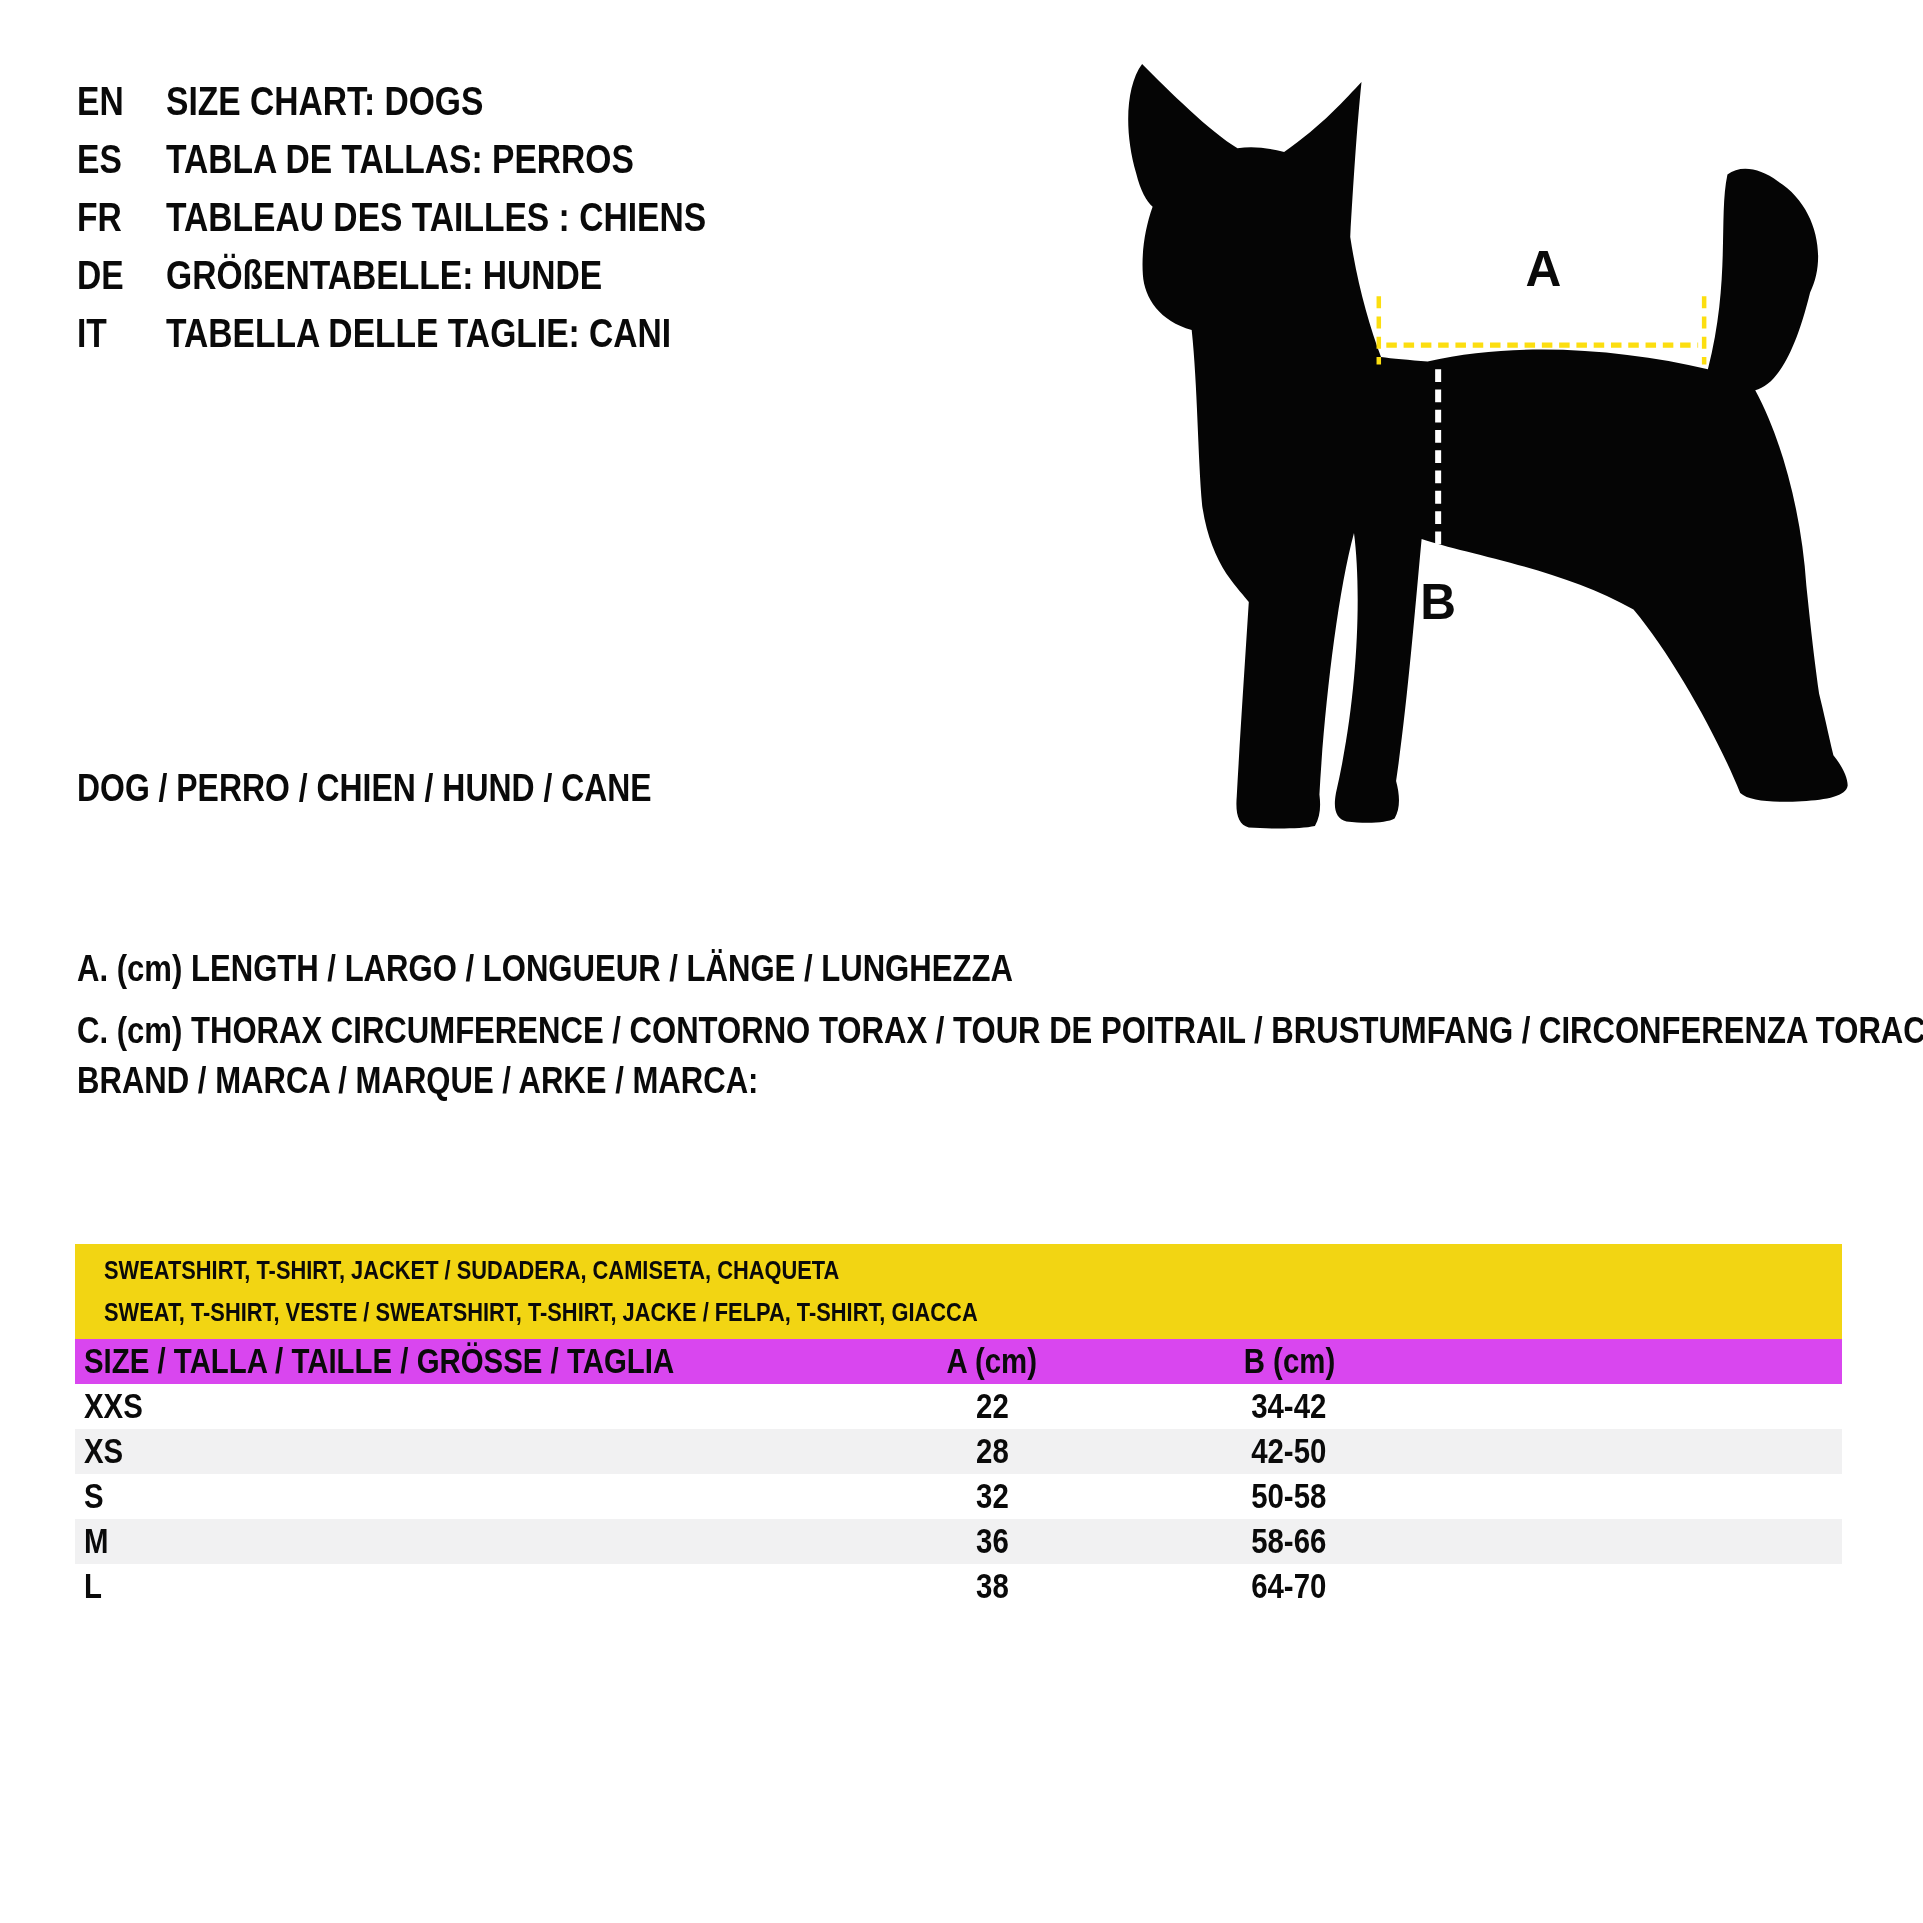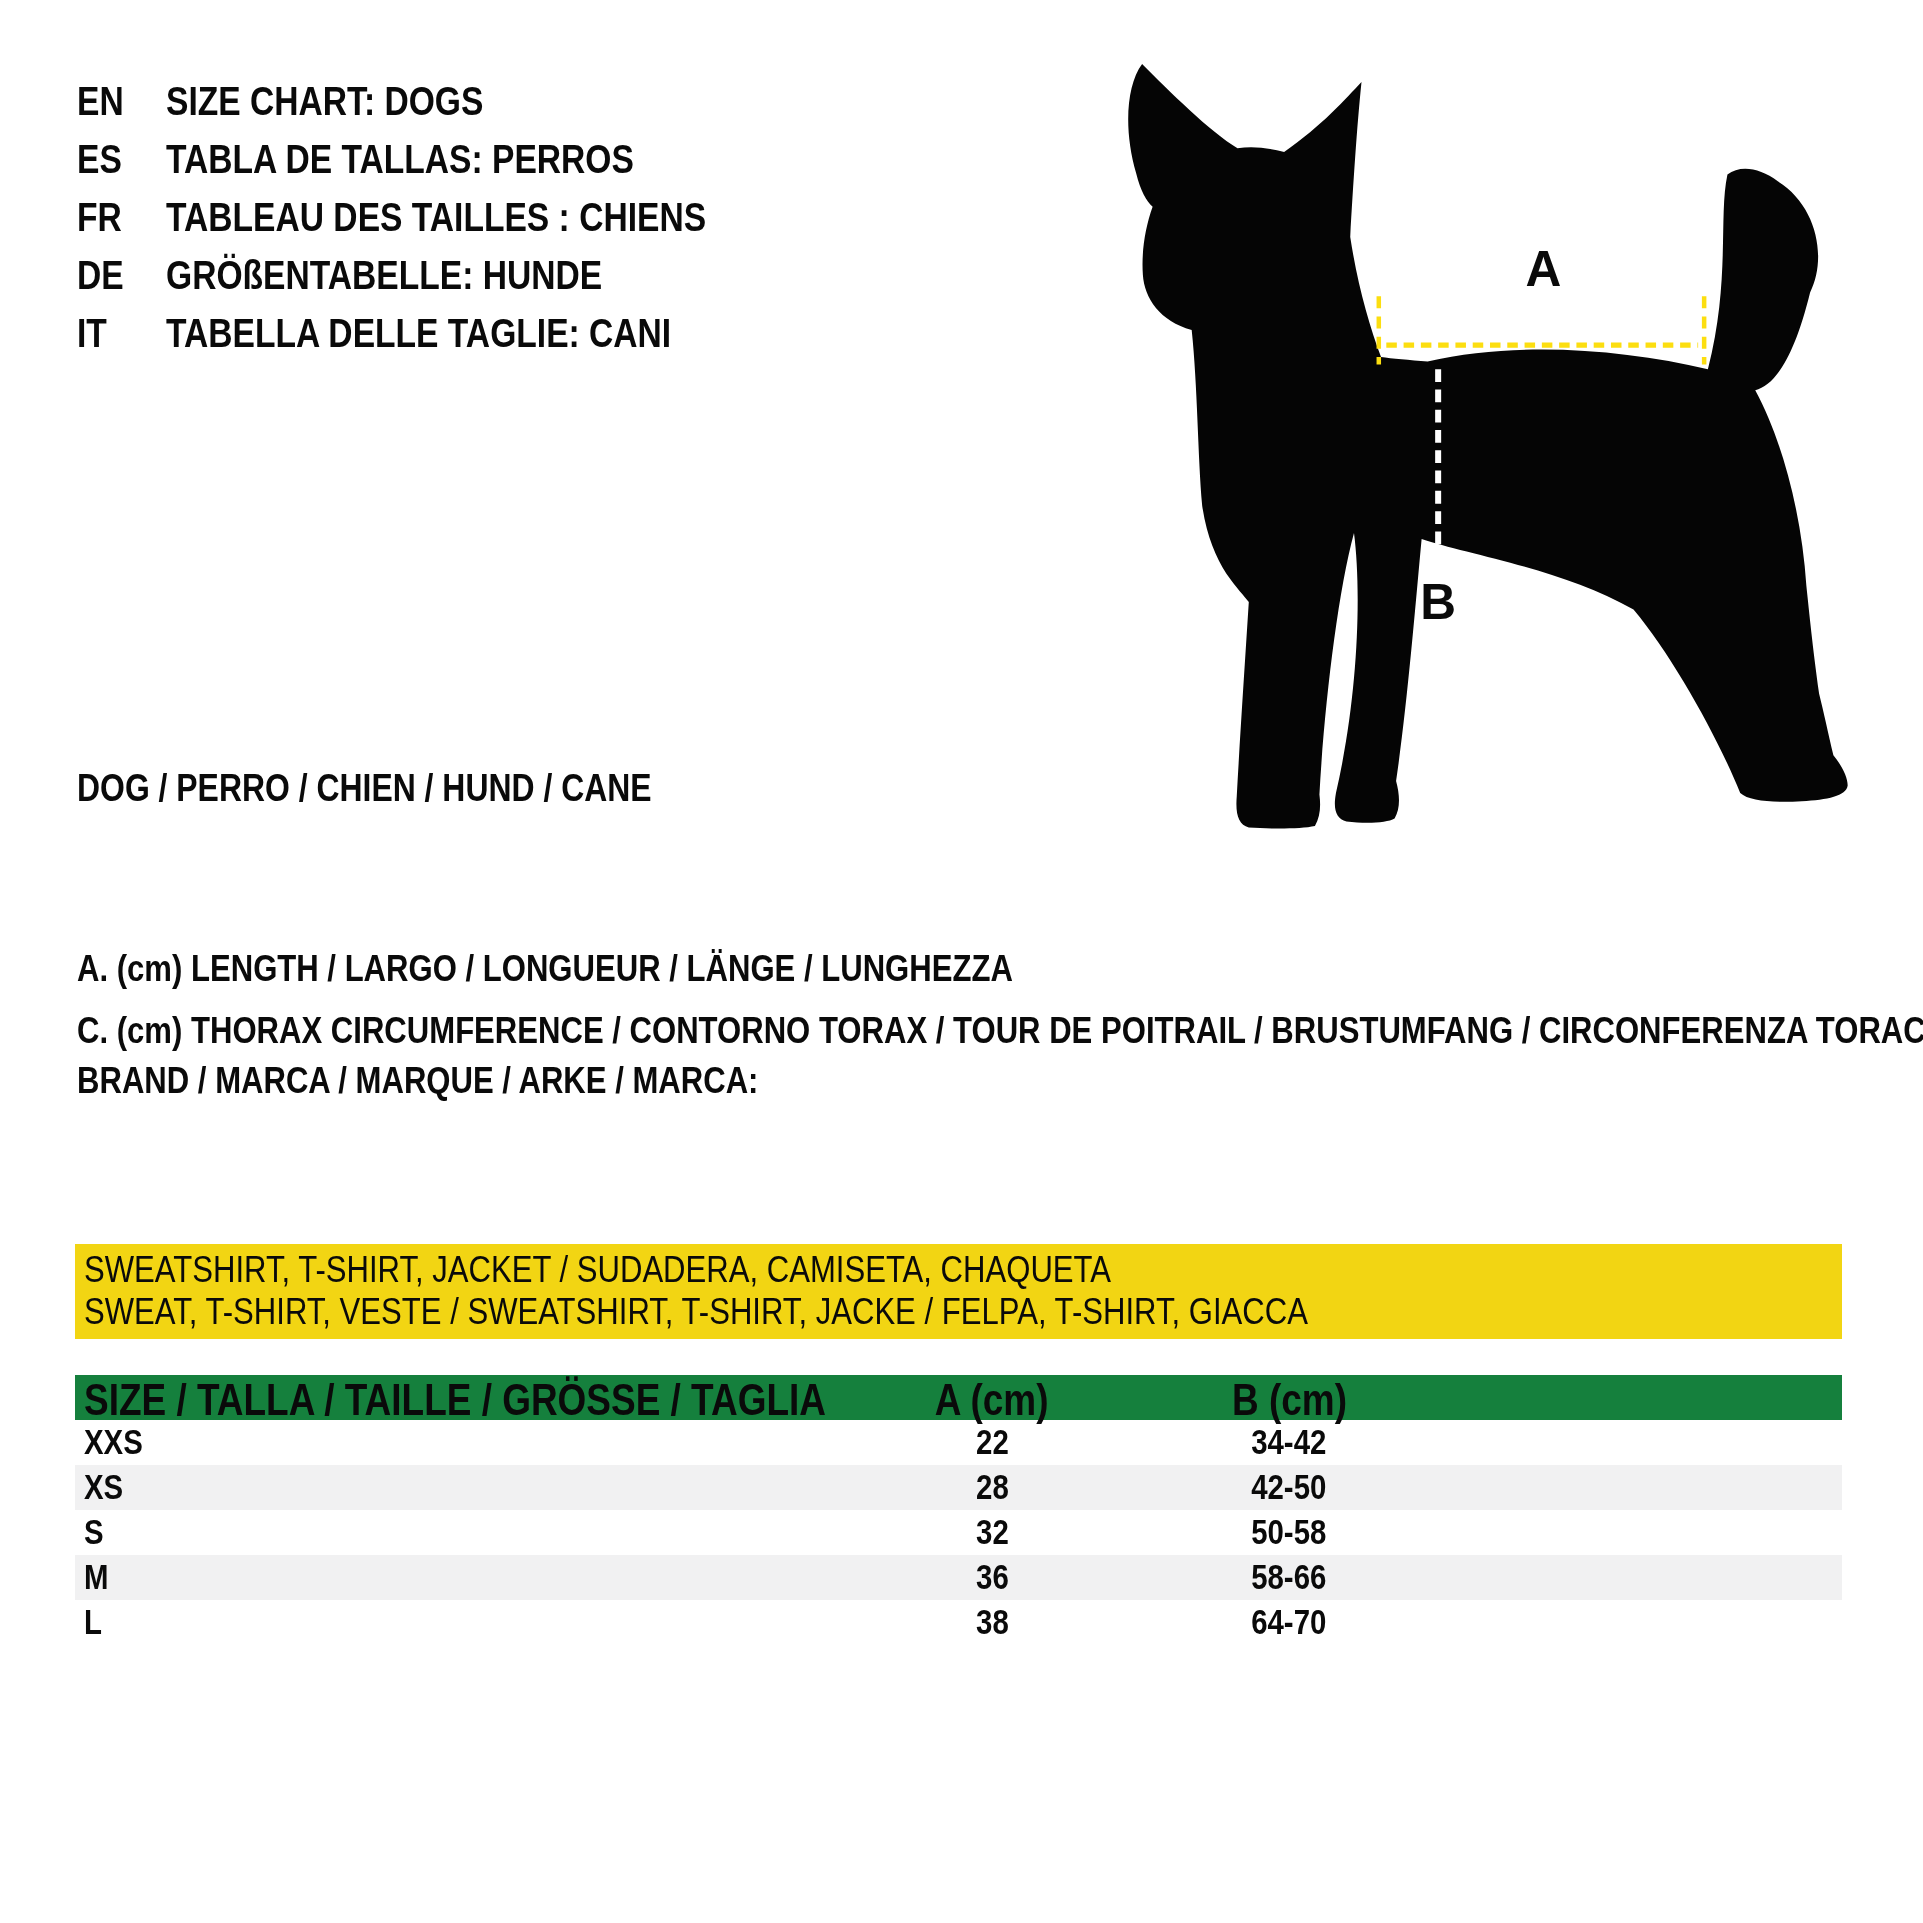--- a/index.html
+++ b/index.html
@@ -24,23 +24,23 @@
 
   
   .caption{position:absolute;left:77px;top:767px;font-size:38px;font-weight:600;}
   .legend{position:absolute;left:77px;top:938px;}
   .legend .legend-line{height:62px;display:flex;align-items:center;font-size:37px;font-weight:600;}
   .brand{position:absolute;left:77px;top:1060px;font-size:37px;font-weight:600;}
 
   
   .size-table{position:absolute;left:75px;top:1244px;width:1767px;}
   .banner{background:#F2D513;padding:4.5px 0 6px 9px;}
-  .banner-line{font-size:37px;line-height:42px;font-weight:400;}
+  .banner-line{font-size:26px;line-height:42px;font-weight:700;margin-left:20px;}
   .t-grid{display:grid;grid-template-columns:744px 346px 248px 1fr;align-items:center;}
-  .t-head{background:#15803d;height:45px;font-size:44px;font-weight:600;margin-top:36px;}
+  .t-head{background:#d946ef;height:45px;font-size:35px;font-weight:600;}
   .t-row{height:45px;font-size:35px;font-weight:700;}
   .t-row.alt{background:#F1F1F2;}
   .c-size{padding-left:9px;}
   .c-num{text-align:center;}
 </style>
 </head>
 <body>
 
 <div class="page">
 

